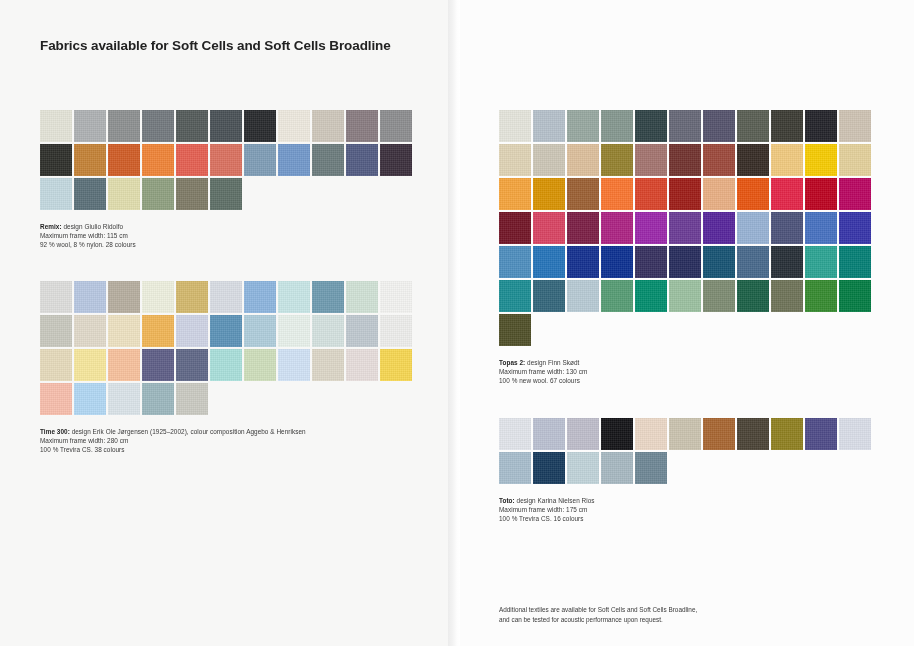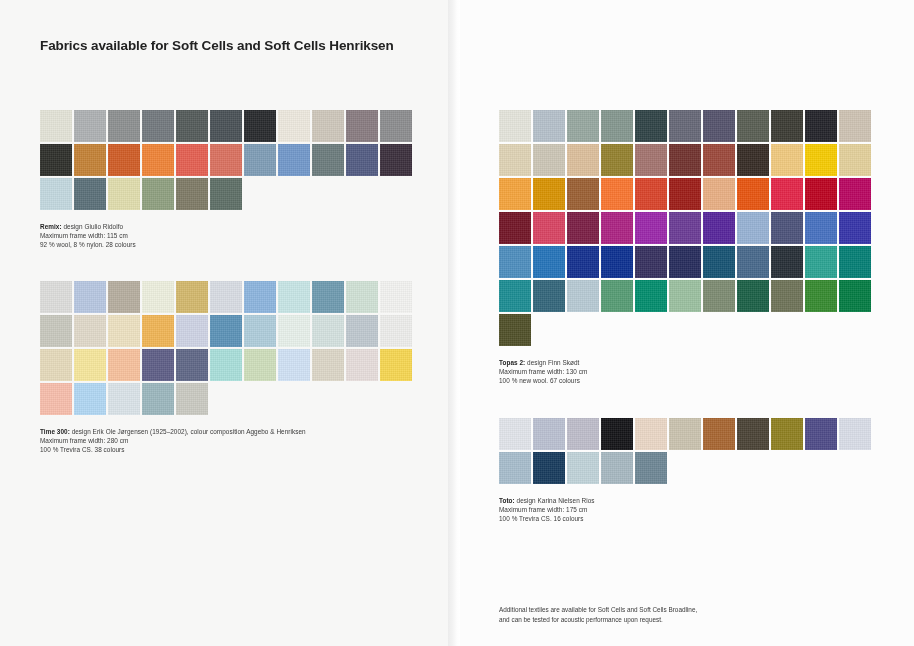--- a/index.html
+++ b/index.html
@@ -103,21 +103,21 @@
   }
 </style>
 </head>
 <body>
 
 <div class="page">
   <div class="left-page"></div>
   <div class="gutter"></div>
   <div class="right-page"></div>
 
-  <div class="title">Fabrics available for Soft Cells and Soft Cells Henriksen</div>
+  <div class="title">Fabrics available for Soft Cells and Soft Cells Broadline</div>
 
   <div id="groups-root">
       <div class="group" style="left: 40px; top: 110px;">
         <div class="swatch-grid" style="width: 374px;">
           <div class="swatch" title="#e2e2d6" style="background: rgb(226, 226, 214);"></div>
           <div class="swatch" title="#adb0b2" style="background: rgb(173, 176, 178);"></div>
           <div class="swatch" title="#8c8f90" style="background: rgb(140, 143, 144);"></div>
           <div class="swatch" title="#72787d" style="background: rgb(114, 120, 125);"></div>
           <div class="swatch" title="#535a59" style="background: rgb(83, 90, 89);"></div>
           <div class="swatch" title="#495055" style="background: rgb(73, 80, 85);"></div>

